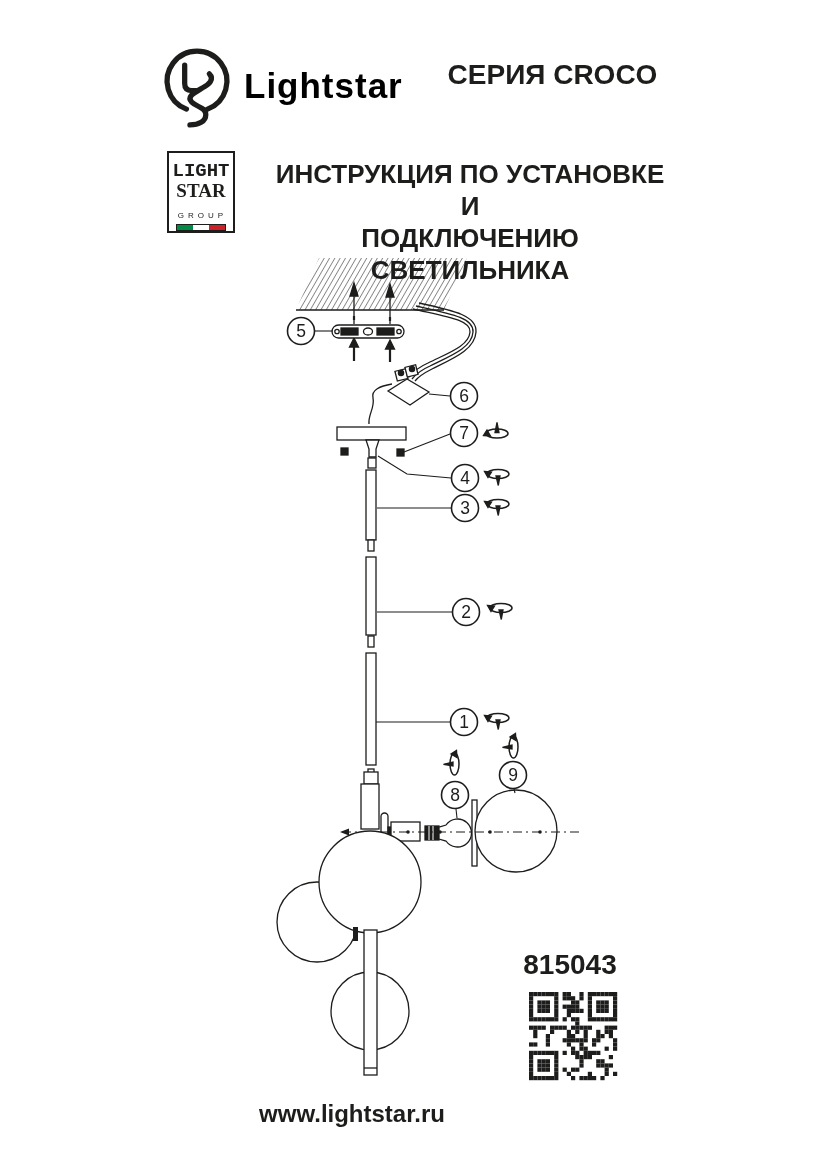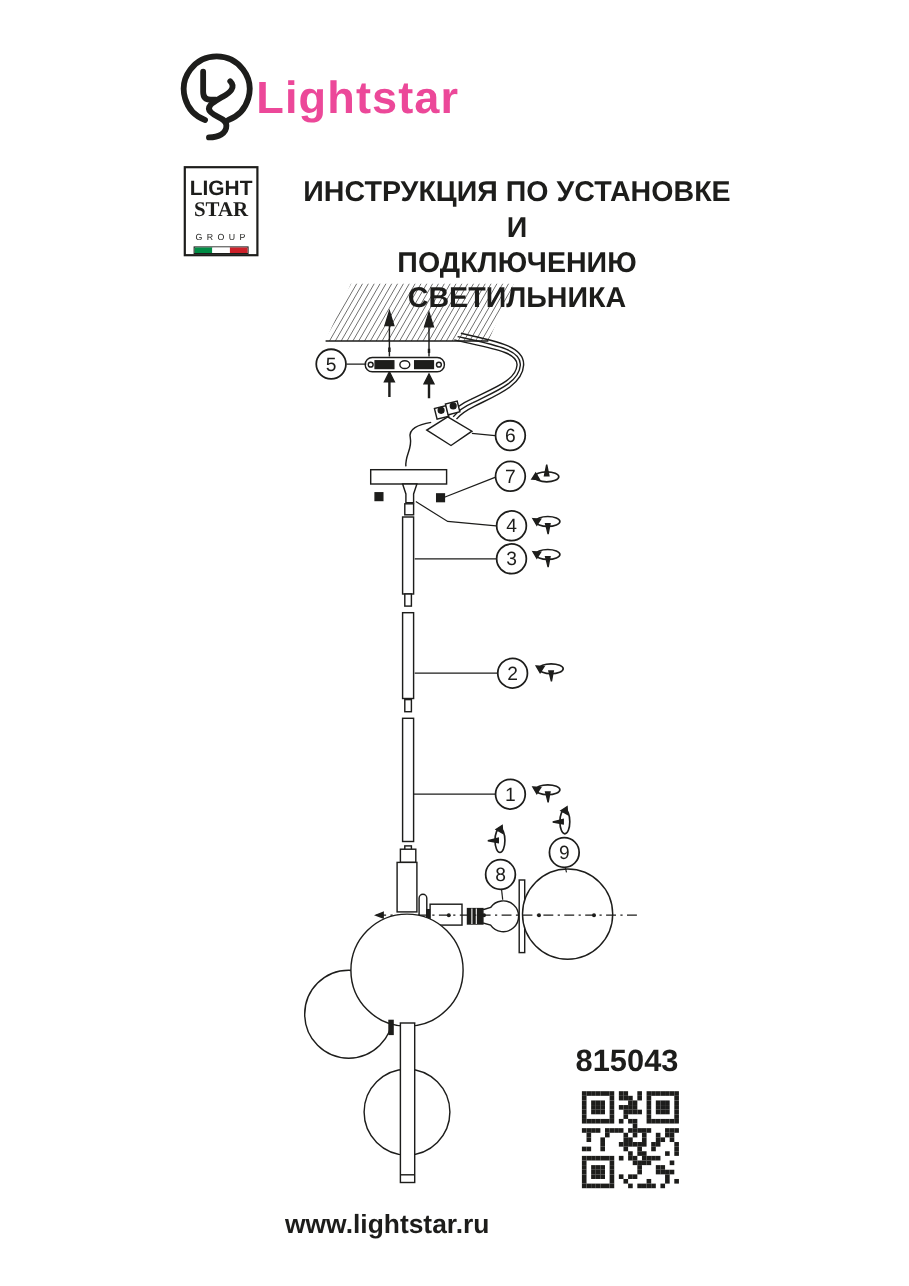--- a/index.html
+++ b/index.html
@@ -1,27 +1,27 @@
 <!DOCTYPE html>
 <html><head>
 <meta charset="utf-8">
 <style>
   html,body{margin:0;padding:0;background:#ffffff;}
   body{font-family:"Liberation Sans",sans-serif;color:#1d1d1b;}
   .page{position:relative;width:826px;height:1169px;background:#fff;overflow:hidden;}
 
   
   .brand-icon{position:absolute;left:160px;top:44px;width:74px;height:88px;}
-  .brand-word{position:absolute;left:233px;top:66px;font-size:41px;font-weight:700;letter-spacing:1px;color:#ec4899;}
+  .brand-word{position:absolute;left:244px;top:66px;font-size:35px;font-weight:700;letter-spacing:1px;color:#000000;}
   .series-block{position:absolute;left:425px;top:58px;width:255px;text-align:center;}
   .series-line{font-size:28px;font-weight:700;line-height:34px;}
   .article-line{font-size:23px;font-weight:700;line-height:30px;}
 
   .logo-box{position:absolute;left:167px;top:151px;width:68px;height:82px;border:2px solid #1d1d1b;background:#fff;text-align:center;box-sizing:border-box;}
-  .logo-box .l1{font-family:Liberation Sans, sans-serif;font-weight:700;font-size:19px;line-height:19px;margin-top:9px;}
+  .logo-box .l1{font-family:Liberation Mono, monospace;font-weight:700;font-size:19px;line-height:19px;margin-top:9px;}
   .logo-box .l2{font-family:"Liberation Serif",serif;font-weight:700;font-size:19px;line-height:19px;}
   .logo-box .l3{font-size:8px;letter-spacing:4px;margin-top:11px;margin-left:3px;}
   .flag{margin:4px auto 0;width:48px;height:5px;border:1px solid #1d1d1b;display:flex;}
   .flag div{flex:1;height:100%;}
 
   .title-block{position:absolute;left:270px;top:158px;width:400px;text-align:center;font-size:26px;font-weight:700;line-height:32px;}
 
   
   .site{position:absolute;left:0;top:1100px;width:704px;text-align:center;font-size:24px;font-weight:700;}
 
@@ -34,20 +34,21 @@
 <div class="page">
 
   <svg class="brand-icon" viewBox="-21 -21 42 50">
     <path d="M -6,16 A 17,17 0 1 1 6,16" fill="none" stroke="#1d1d1b" stroke-width="3" stroke-linecap="round"></path>
     <path d="M -7,-9 L -7,1.5 Q -7,5.5 -3,5.5 L -0.5,5.5" fill="none" stroke="#1d1d1b" stroke-width="3" stroke-linecap="round"></path>
     <path d="M 7,-4 C 10,-1 7,2 3,4 C -2,7 -6,9 -3,12 C 0,15 5,15 5,19 C 5,23 1,25 -4,25" fill="none" stroke="#1d1d1b" stroke-width="3" stroke-linecap="round"></path>
   </svg>
   <div class="brand-word">Lightstar</div>
 
   <div class="series-block">
+    <div class="series-line">СЕРИЯ CROCO</div>
   </div>
 
   <div class="logo-box">
     <div class="l1">LIGHT</div>
     <div class="l2">STAR</div>
     <div class="l3">GROUP</div>
     <div class="flag">
       <div style="background:#008c45"></div>
       <div style="background:#ffffff"></div>
       <div style="background:#cd212a"></div>

